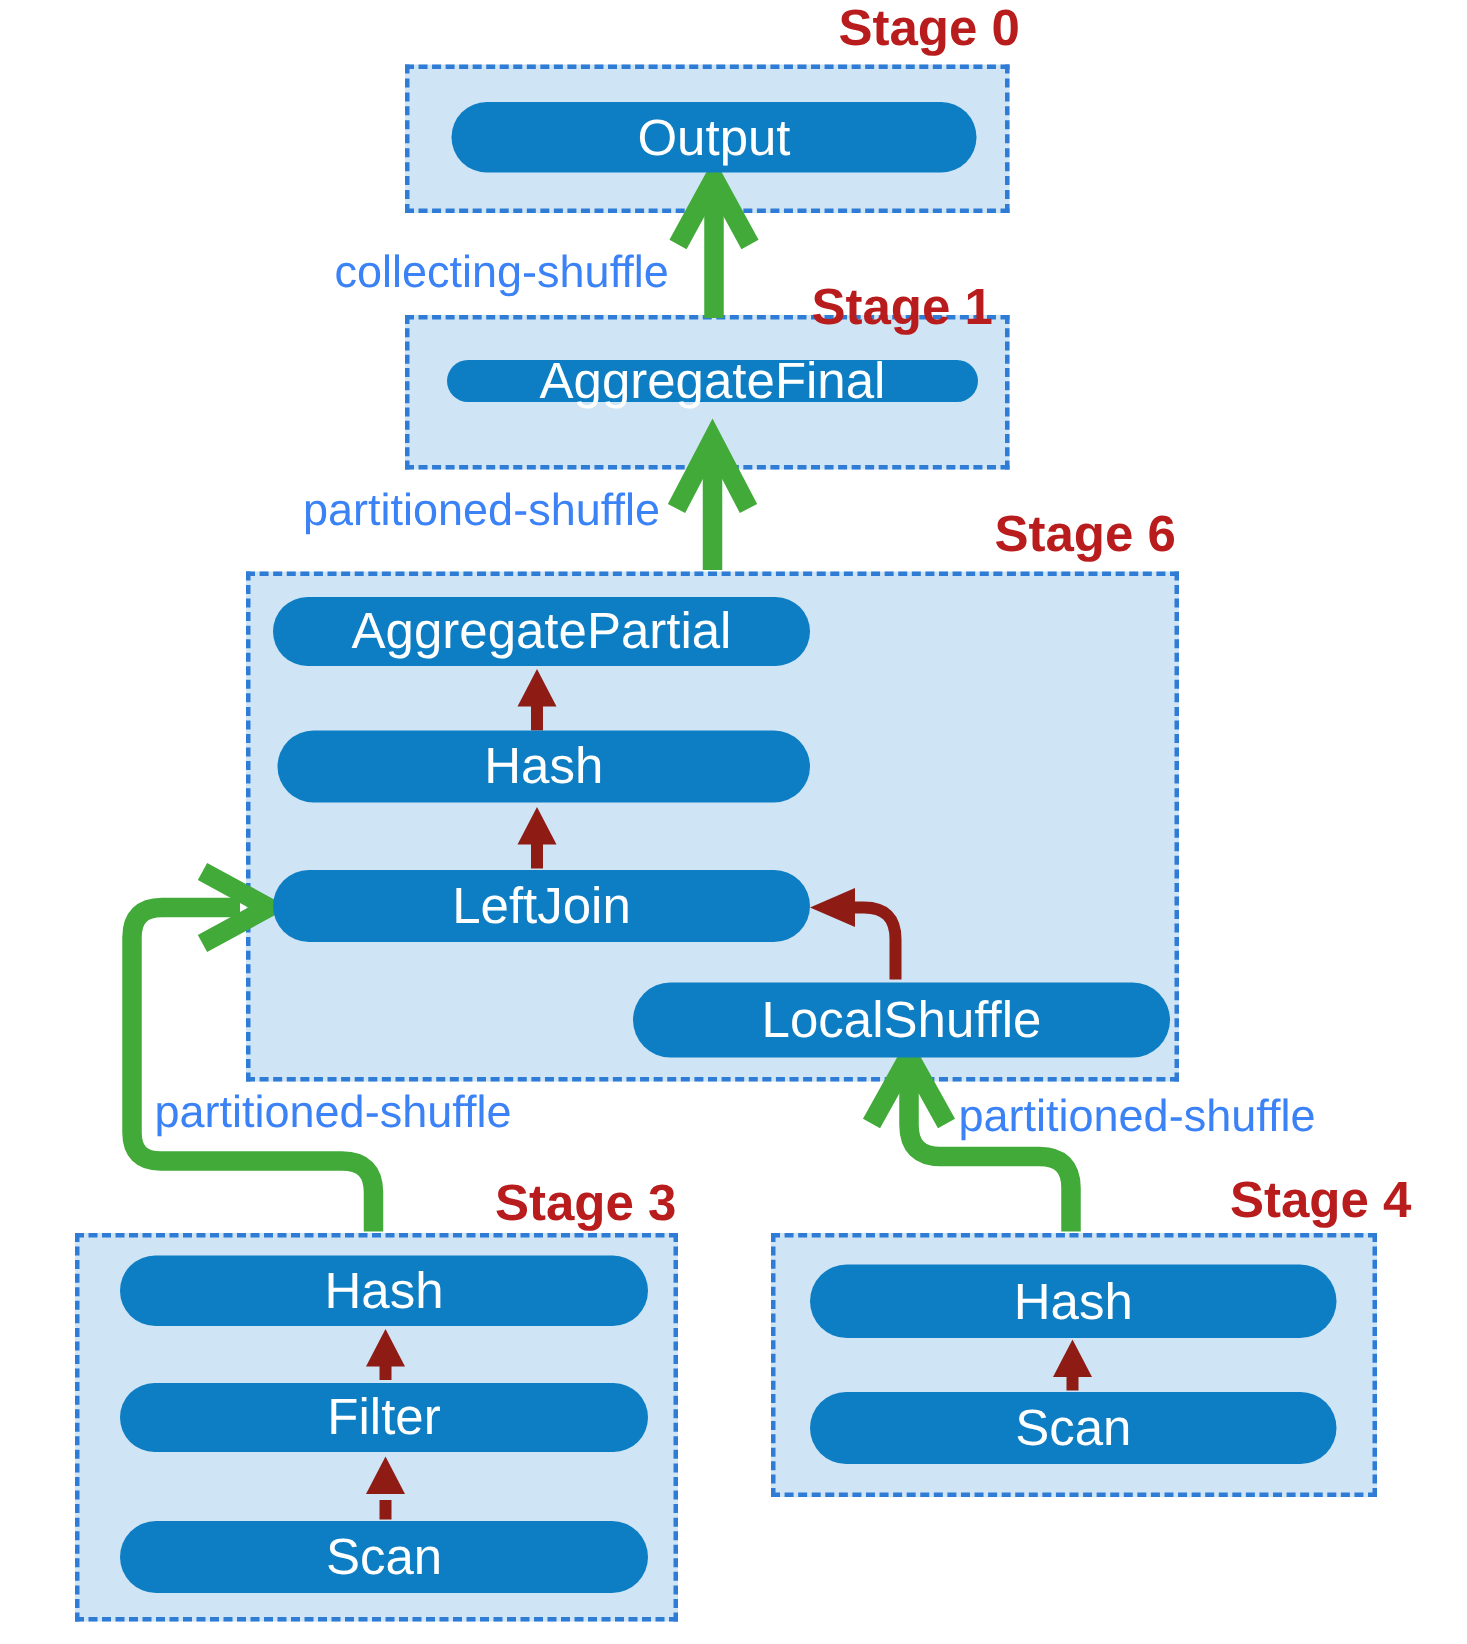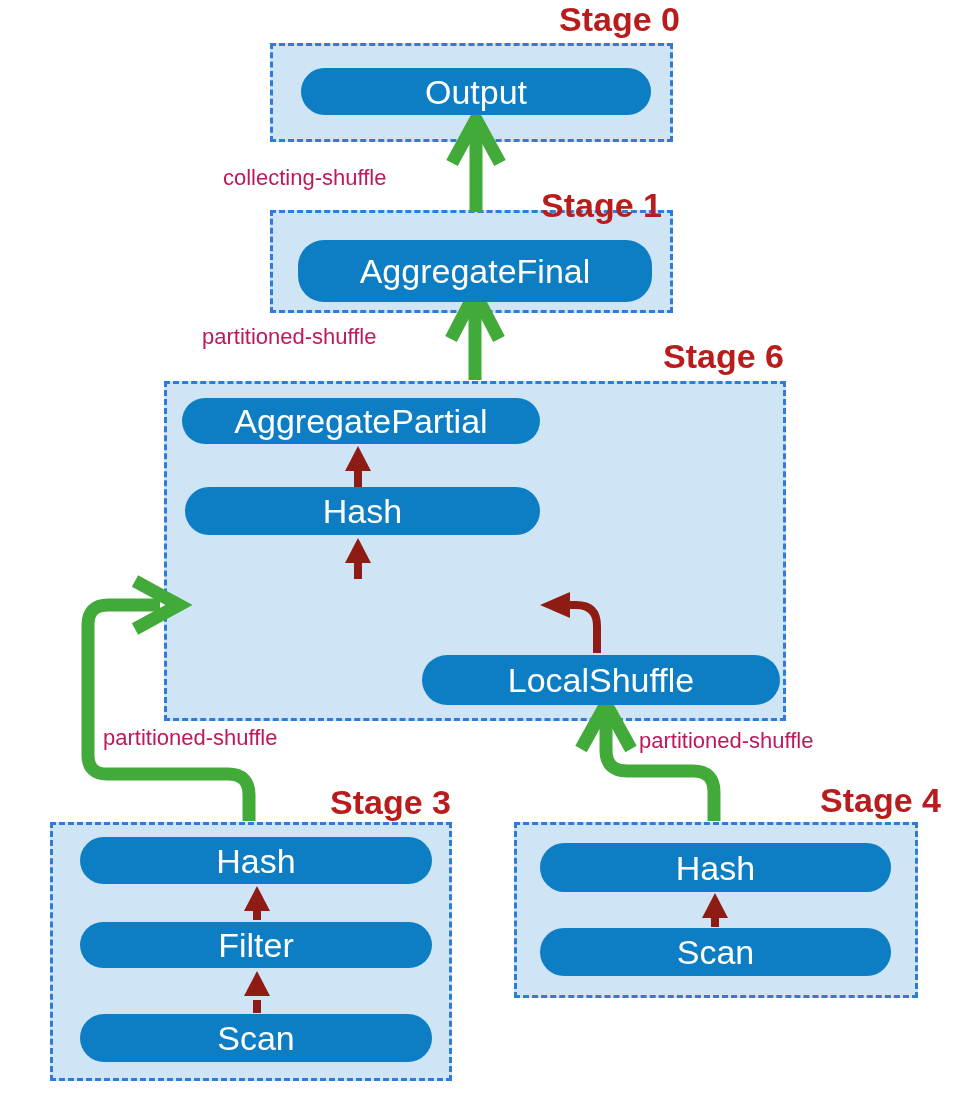--- a/index.html
+++ b/index.html
@@ -32,22 +32,22 @@
   .stage-label {
     position: absolute;
     font-size: 34px;
     font-weight: bold;
     color: #b91c1c;
     white-space: nowrap;
     line-height: 1;
   }
   .edge-label {
     position: absolute;
-    font-size: 22px;
-    color: #be185d;
+    font-size: 30px;
+    color: #3b82f6;
     white-space: nowrap;
     line-height: 1;
   }
   svg.arrows {
     position: absolute;
     left: 0; top: 0;
     width: 978px; height: 1096px;
     pointer-events: none;
   }
   .green-line { stroke: #41aa38; stroke-width: 13; fill: none; stroke-linejoin: round; }
@@ -117,24 +117,25 @@
   <div class="stage-label" style="left:330px; top:785px;">Stage 3</div>
   <div class="stage-label" style="left:792px; top:783px;margin-left:28px;">Stage 4</div>
 
   <div class="edge-label" style="left:223px; top:167px;">collecting-shuffle</div>
   <div class="edge-label" style="left:202px; top:326px;">partitioned-shuffle</div>
   <div class="edge-label" style="left:103px; top:727px;">partitioned-shuffle</div>
   <div class="edge-label" style="left:639px; top:730px;">partitioned-shuffle</div>
 
   <div class="pill" style="left:301px; top:68px; width:350px; height:47px;">Output</div>
 
-  <div class="pill" style="left:298px; top:240px; width:354px; height:62px;">AggregateFinal</div>
+  <div class="pill" style="left:298px; top:240px; width:354px; height:28px;">AggregateFinal</div>
 
   <div class="pill" style="left:182px; top:398px; width:358px; height:46px;">AggregatePartial</div>
   <div class="pill" style="left:185px; top:487px; width:355px; height:48px;">Hash</div>
+  <div class="pill" style="left:182px; top:580px; width:358px; height:48px;">LeftJoin</div>
   <div class="pill" style="left:422px; top:655px; width:358px; height:50px;">LocalShuffle</div>
 
   <div class="pill" style="left:80px; top:837px; width:352px; height:47px;">Hash</div>
   <div class="pill" style="left:80px; top:922px; width:352px; height:46px;text-align:right;">Filter</div>
   <div class="pill" style="left:80px; top:1014px; width:352px; height:48px;">Scan</div>
 
   <div class="pill" style="left:540px; top:843px; width:351px; height:49px;">Hash</div>
   <div class="pill" style="left:540px; top:928px; width:351px; height:48px;">Scan</div>
 
 </div>

